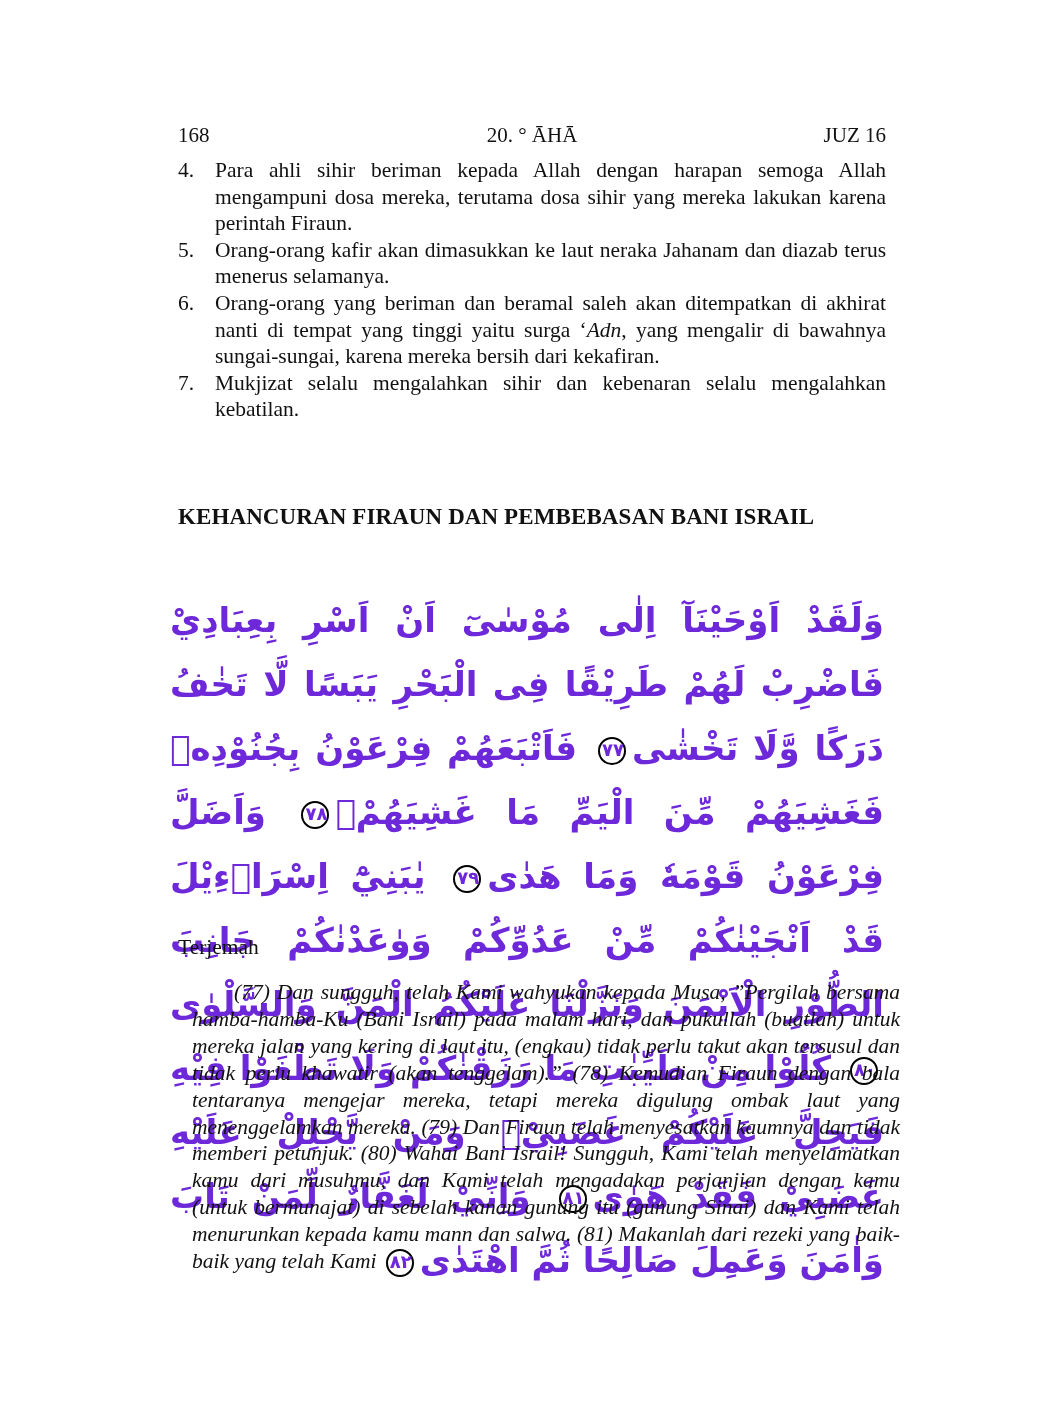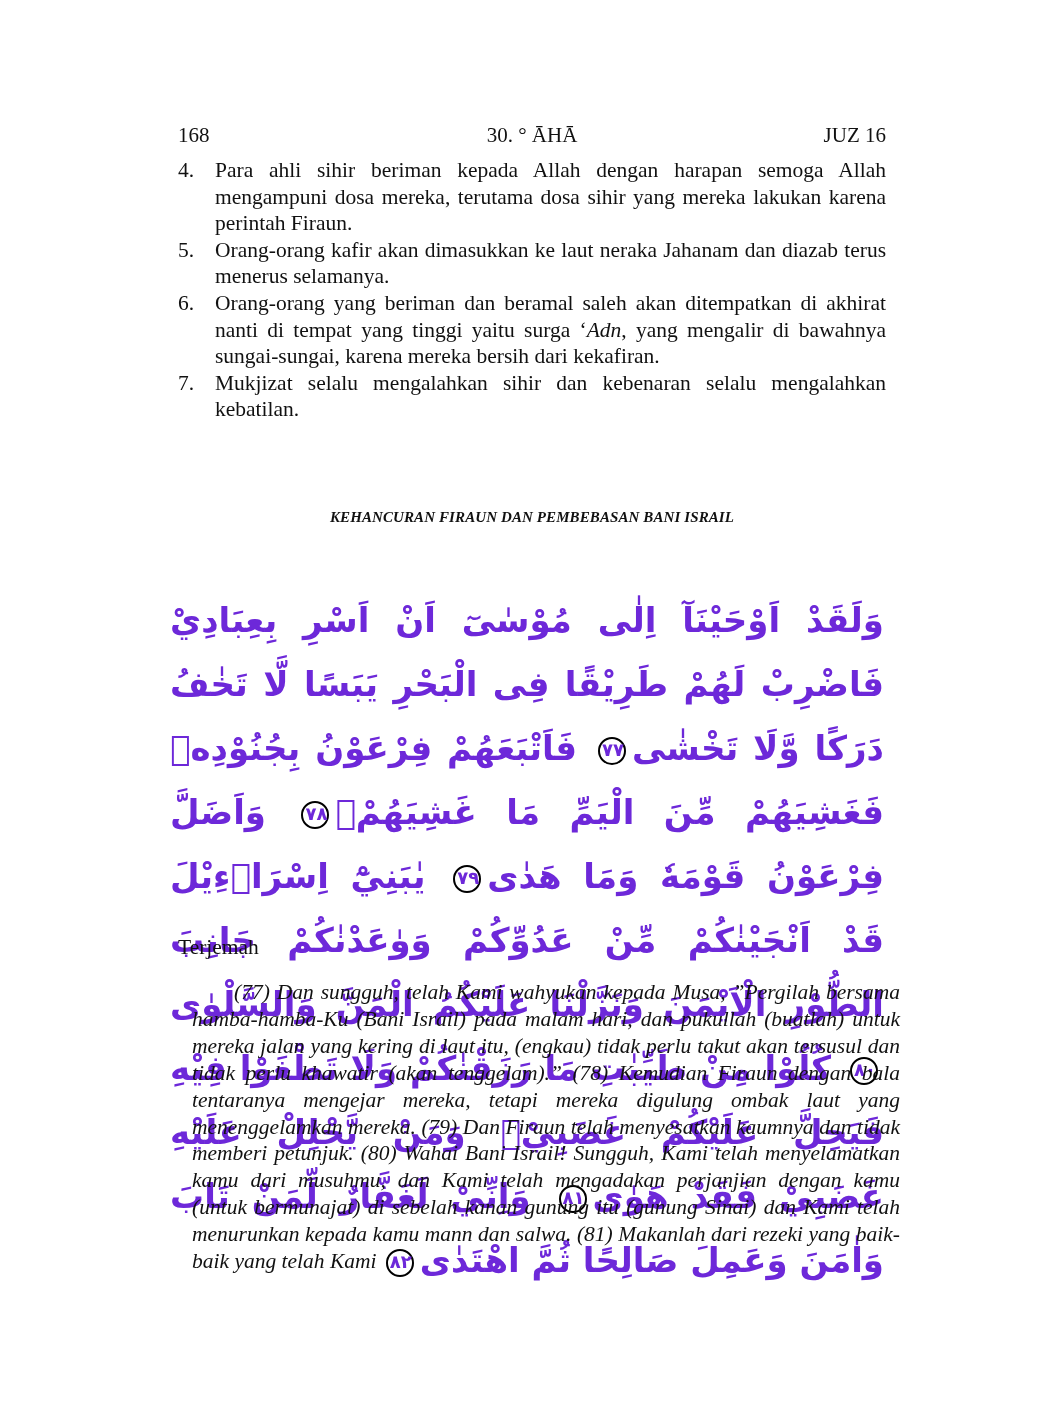--- a/index.html
+++ b/index.html
@@ -60,26 +60,25 @@
       top: 0;
     }
     .lessons li .txt em { }
 
     
     .section-heading {
       position: absolute;
       top: 502px;
       left: 0;
       width: 708px;
-      text-align: center;
+      text-align: left;
       font-weight: bold;
-      font-size: 15px;
+      font-size: 23px;
       line-height: 30px;
       letter-spacing: 0.1px;
-      font-style: italic;
     }
 
     
     .arabic-block {
       position: absolute;
       top: 588px;
       left: -8px;
       width: 714px;
       direction: rtl;
       text-align: justify;
@@ -126,21 +125,21 @@
       text-indent: 42px;
     }
   </style>
 </head>
 <body>
 
 <div class="page">
 
   <div class="running-header">
     <span class="page-number">168</span>
-    <span class="surah-title">30. ° ĀHĀ</span>
+    <span class="surah-title">20. ° ĀHĀ</span>
     <span class="juz-label">JUZ 16</span>
   </div>
 
   <ol class="lessons">
     <li>
       <span class="num">4.</span>
       <span class="txt">Para ahli sihir beriman kepada Allah dengan harapan semoga Allah mengampuni dosa mereka, terutama dosa sihir yang mereka lakukan karena perintah Firaun.</span>
     </li>
     <li>
       <span class="num">5.</span>

